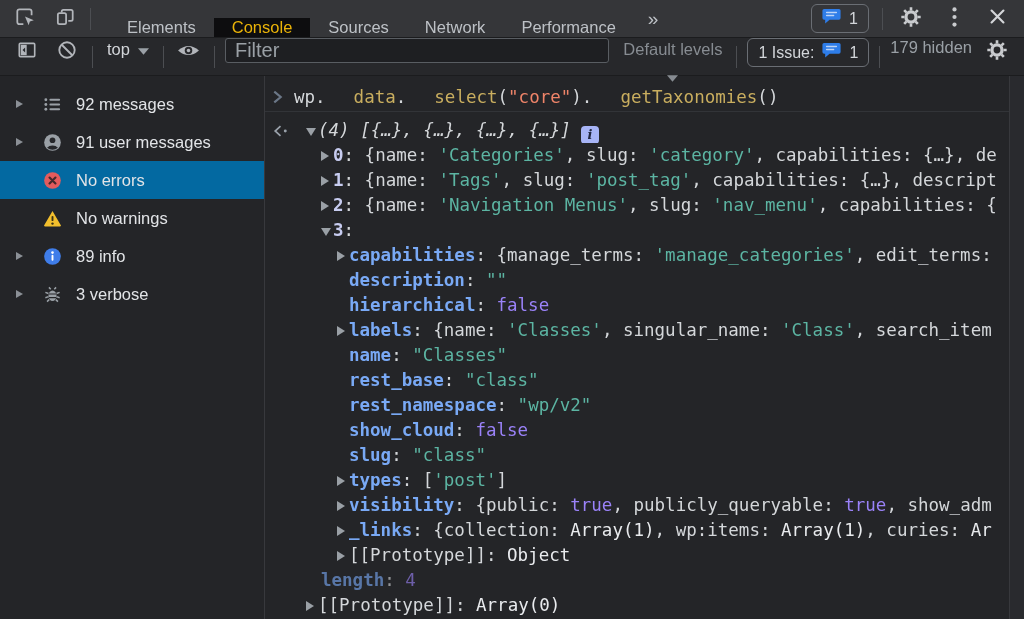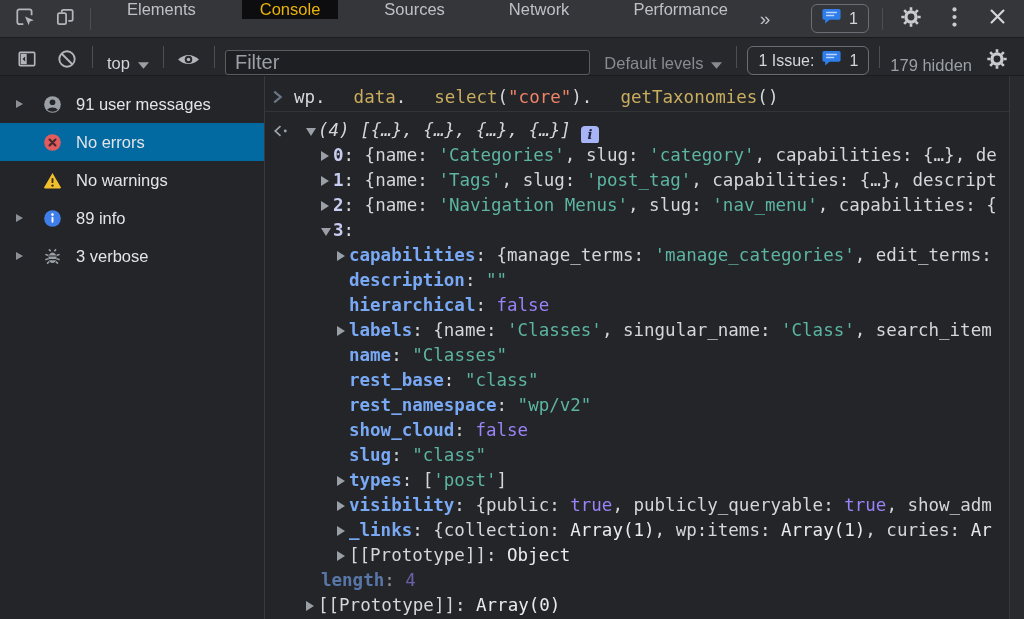--- a/index.html
+++ b/index.html
@@ -7,32 +7,32 @@
   .devtools{
     position:relative;width:1024px;height:619px;overflow:hidden;
     background:#242528;font-family:"Liberation Sans",sans-serif;
     -webkit-font-smoothing:antialiased;
   }
   
   .tabbar{height:38px;background:#353639;display:flex;align-items:stretch;border-bottom:1px solid #1b1c1e;}
   .tb-icons{display:flex;align-items:center;padding:0 6px 0 10px;gap:10px;}
   .icon-btn{display:flex;align-items:center;justify-content:center;width:30px;height:28px;border-radius:4px;cursor:pointer;}
   .vsep{width:1px;height:22px;background:#4c4e52;align-self:center;}
-  .tabs{display:flex;align-items:flex-start;margin-left:12px;gap:28px;}
+  .tabs{display:flex;align-items:flex-end;margin-left:12px;}
   .tab{display:flex;align-items:center;padding:0 18px;font-size:16.5px;color:#bdc1c6;cursor:pointer;}
   .tab.active{background:#0d0d0f;color:#eab308;}
   .more-tabs{display:flex;align-items:center;padding:0 14px;color:#bdc1c6;font-size:19px;cursor:pointer;}
   .tb-right{margin-left:auto;display:flex;align-items:center;gap:13px;padding-right:12px;}
   .badge-btn{display:flex;align-items:center;gap:8px;border:1px solid #6a6e74;border-radius:6px;
     padding:3px 10px;color:#d3d6da;font-size:16px;cursor:pointer;}
   
-  .toolbar{height:38px;background:#27282b;display:flex;align-items:flex-end;gap:10px;
+  .toolbar{height:38px;background:#27282b;display:flex;align-items:flex-start;gap:10px;
     padding:0 12px;border-bottom:1px solid #1b1c1e;}
   .dd{display:flex;align-items:center;gap:8px;color:#d2d5d9;font-size:16.5px;padding:2px 4px;cursor:pointer;}
-  .dd.dim{color:#878c92;}
+  .dd.dim{color:#878c92;flex-direction:column;}
   .dd.dim svg path{fill:#878c92;}
   .filter{flex:1 1 auto;height:25px;background:#1e1f22;border:1px solid #595d62;border-radius:3px;
     color:#dfe2e5;font-size:20px;padding:0 9px;outline:none;font-family:"Liberation Sans",sans-serif;}
   .filter::placeholder{color:#9aa0a6;}
   .hidden-label{color:#9aa0a6;font-size:16.5px;white-space:nowrap;}
   
   .bodywrap{display:flex;height:543px;}
   .sidebar{width:265px;border-right:1px solid #38393d;padding-top:9px;flex:none;}
   .s-row{height:38px;display:flex;align-items:center;padding-left:16px;cursor:pointer;color:#e2e4e7;font-size:16.5px;}
   .s-row.selected{background:#0369a1;}
@@ -173,20 +173,36 @@
     <div class="icon-btn">
       <span class="icon"><svg viewBox="0 0 20 20" width="22" height="22" fill="none" stroke="#c9cbce">
             <circle cx="10" cy="10" r="4.6" stroke-width="3"></circle>
             <path stroke-width="2.4" d="M10 1.2V4M10 16v2.8M1.2 10H4M16 10h2.8M3.8 3.8l2 2M14.2 14.2l2 2M16.2 3.8l-2 2M5.8 14.2l-2 2"></path>
           </svg></span>
     </div>
   </div>
 
   <div class="bodywrap">
     <aside class="sidebar" id="sidebar">
+        <div class="s-row">
+          <span class="s-tri">
+            <span class="tri-r"></span>
+          </span>
+          <span class="s-icon">
+            <svg viewBox="0 0 16 16" width="19" height="19" fill="#9aa0a6">
+              <circle cx="2.4" cy="4" r="1.2"></circle>
+              <rect x="5.4" y="3.2" width="9" height="1.6" rx=".8"></rect>
+              <circle cx="2.4" cy="8" r="1.2"></circle>
+              <rect x="5.4" y="7.2" width="9" height="1.6" rx=".8"></rect>
+              <circle cx="2.4" cy="12" r="1.2"></circle>
+              <rect x="5.4" y="11.2" width="9" height="1.6" rx=".8"></rect>
+            </svg>
+          </span>
+          <span>92 messages</span>
+        </div>
         <div class="s-row">
           <span class="s-tri">
             <span class="tri-r"></span>
           </span>
           <span class="s-icon">
             <svg viewBox="0 0 16 16" width="19" height="19">
               <circle cx="8" cy="8" r="7" fill="#9aa0a6"></circle>
               <circle cx="8" cy="6.1" r="2.4" fill="#26272a"></circle>
               <path d="M3.4 12.4a5.7 4.6 0 019.2 0 7 7 0 01-9.2 0z" fill="#26272a"></path>
             </svg>

